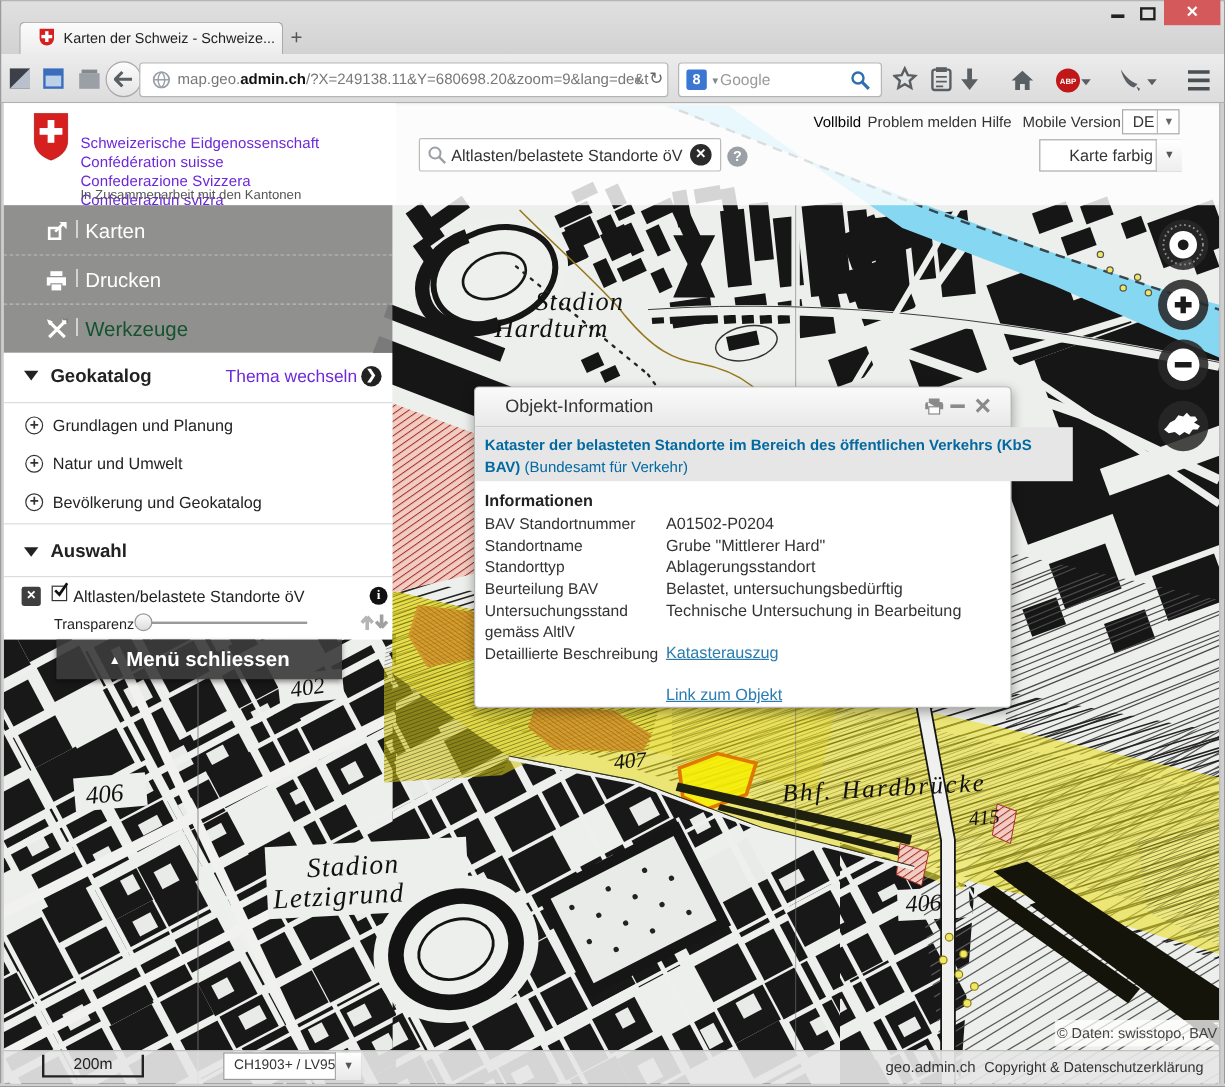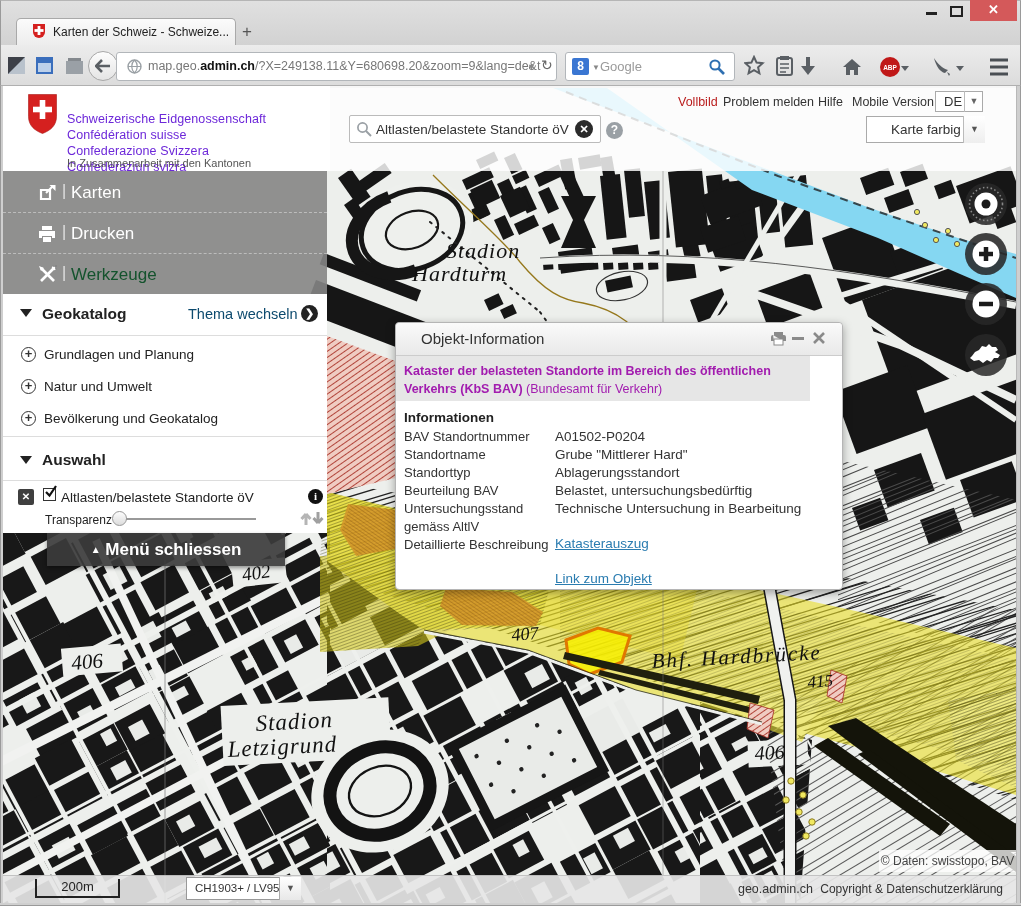--- a/index.html
+++ b/index.html
@@ -1424,21 +1424,21 @@
 <div class="abs" style="left:67px;top:111px;font-size:12.5px;line-height:16px;color:#6d28d9;letter-spacing:0.1px">Schweizerische Eidgenossenschaft<br>Confédération suisse<br>Confederazione Svizzera<br>Confederaziun svizra</div>
 <div class="abs" style="left:67px;top:157px;font-size:11px;color:#555">In Zusammenarbeit mit den Kantonen</div>
 <div class="abs" style="left:349px;top:115px;width:252px;height:28px;background:#fff;border:1px solid #bbb;border-radius:2px"></div>
 <svg class="abs" style="left:356px;top:121px" width="16" height="16" viewBox="0 0 16 16">
     <circle cx="6.5" cy="6.5" r="4.6" fill="none" stroke="#9aa0a5" stroke-width="1.7"></circle>
     <line x1="10" y1="10" x2="15" y2="15" stroke="#9aa0a5" stroke-width="2"></line>
   </svg>
 <div class="abs" style="left:376px;top:122px;font-size:13.5px;color:#333">Altlasten/belastete Standorte öV</div>
 <div class="abs" style="left:575px;top:120px;width:18px;height:18px;border-radius:50%;background:#2b2b2b;color:#fff;font-size:11px;text-align:center;line-height:18px;font-weight:bold">✕</div>
 <div class="abs" style="left:606px;top:122px;width:17px;height:17px;border-radius:50%;background:#9aa0a5;color:#fff;font-size:12px;text-align:center;line-height:17px;font-weight:bold">?</div>
-<div class="abs" style="left:678px;top:95px;font-size:12.5px;color:#b91c1c">Vollbild</div>
+<div class="abs" style="left:678px;top:95px;font-size:12.5px;color:#000000">Vollbild</div>
 <div class="abs" style="left:723px;top:95px;font-size:12.5px;color:#333">Problem melden</div>
 <div class="abs" style="left:818px;top:95px;font-size:12.5px;color:#333">Hilfe</div>
 <div class="abs" style="left:852px;top:95px;font-size:12.5px;color:#333">Mobile Version</div>
 <div class="abs" style="left:935px;top:91px;width:48px;height:21px;background:#fff;border:1px solid #aaa;font-size:13px;color:#333;line-height:20px;padding-left:8px">DE</div>
 <div class="abs" style="left:964px;top:91px;width:19px;height:21px;border-left:1px solid #bbb;font-size:9px;color:#666;text-align:center;line-height:21px">▼</div>
 <div class="abs" style="left:866px;top:116px;width:119px;height:27px;background:#fff;border:1px solid #aaa;font-size:13.5px;color:#333;line-height:25px;padding-left:24px">Karte farbig</div>
 <div class="abs" style="left:963px;top:116px;width:22px;height:27px;border-left:1px solid #bbb;background:linear-gradient(#fff,#eee);font-size:9px;color:#555;text-align:center;line-height:27px">▼</div>
 
 <div class="abs" style="left:3px;top:171px;width:324px;height:123px;background:rgba(133,133,133,0.9)"></div>
 <div class="abs" style="left:3px;top:212px;width:324px;border-top:1px dashed rgba(255,255,255,0.4)"></div>
@@ -1462,21 +1462,21 @@
     <path d="M16 3 L3 16" stroke="#fff" stroke-width="2.6"></path>
     <path d="M1 1 l5 2 -3 3 z" fill="#fff"></path>
     <circle cx="16.2" cy="2.8" r="2.4" fill="#fff"></circle>
     <path d="M14.5 1 l3.5 0 0 3.5" fill="none" stroke="rgba(128,128,128,1)" stroke-width="1.6"></path>
   </svg>
 <div class="abs" style="left:62px;top:264px;color:rgba(255,255,255,0.75);font-size:16px">|</div>
 <div class="abs" style="left:71px;top:265px;color:#14532d;font-size:17px">Werkzeuge</div>
 <div class="abs" style="left:3px;top:294px;width:324px;height:239px;background:#fff"></div>
 <div class="abs" style="left:20px;top:309px;width:0;height:0;border-left:6px solid transparent;border-right:6px solid transparent;border-top:8px solid #222"></div>
 <div class="abs" style="left:42px;top:305px;font-size:15.5px;font-weight:bold;color:#222">Geokatalog</div>
-<div class="abs" style="left:188px;top:306px;font-size:14.5px;color:#0c4a6e">Thema wechseln</div>
+<div class="abs" style="left:188px;top:306px;font-size:14.5px;color:#6d28d9">Thema wechseln</div>
 <div class="abs" style="left:301px;top:305px;width:17px;height:17px;border-radius:50%;background:#222;color:#fff;font-size:11px;font-weight:bold;text-align:center;line-height:17px">❯</div>
 <div class="abs" style="left:3px;top:335px;width:324px;border-top:1px solid #ddd"></div>
 <div class="abs" style="left:21px;top:347px;width:15px;height:15px;border-radius:50%;border:1.5px solid #333;color:#333;font-size:13px;font-weight:bold;text-align:center;line-height:12px">+</div>
 <div class="abs" style="left:44px;top:347px;font-size:13.5px;color:#222">Grundlagen und Planung</div>
 <div class="abs" style="left:21px;top:379px;width:15px;height:15px;border-radius:50%;border:1.5px solid #333;color:#333;font-size:13px;font-weight:bold;text-align:center;line-height:12px">+</div>
 <div class="abs" style="left:44px;top:379px;font-size:13.5px;color:#222">Natur und Umwelt</div>
 <div class="abs" style="left:21px;top:411px;width:15px;height:15px;border-radius:50%;border:1.5px solid #333;color:#333;font-size:13px;font-weight:bold;text-align:center;line-height:12px">+</div>
 <div class="abs" style="left:44px;top:411px;font-size:13.5px;color:#222">Bevölkerung und Geokatalog</div>
 <div class="abs" style="left:3px;top:436px;width:324px;border-top:1px solid #ddd"></div>
 <div class="abs" style="left:20px;top:456px;width:0;height:0;border-left:6px solid transparent;border-right:6px solid transparent;border-top:8px solid #222"></div>
@@ -1502,21 +1502,21 @@
 <div class="abs" style="left:396px;top:323px;width:446px;height:33px;background:linear-gradient(#fafafa,#e9e9e9);border-bottom:1px solid #ccc;border-radius:4px 4px 0 0"></div>
 <div class="abs" style="left:421px;top:330px;font-size:15px;color:#333">Objekt-Information</div>
 <svg class="abs" style="left:770px;top:331px" width="17" height="15" viewBox="0 0 17 15">
     <path d="M4 4 V1 h9 v3 M3 4 h11 a2 2 0 0 1 2 2 v4 h-3 m-9 0 H1 V6 a2 2 0 0 1 2 -2 z" fill="#8a8a8a"></path>
     <rect x="4" y="8" width="9" height="6" fill="#fff" stroke="#8a8a8a"></rect>
   </svg>
 <div class="abs" style="left:792px;top:337px;width:12px;height:3px;background:#8a8a8a"></div>
 <svg class="abs" style="left:812px;top:331px" width="14" height="14" viewBox="0 0 14 14">
     <path d="M2 2 L12 12 M12 2 L2 12" stroke="#8a8a8a" stroke-width="2.6"></path>
   </svg>
-<div class="abs" style="left:396px;top:356px;width:414px;height:45px;background:#e6e6e6;font-size:12.5px;color:#a21caf;padding:6px 10px 0 8px;line-height:18px"><b>Kataster der belasteten Standorte im Bereich des öffentlichen Verkehrs (KbS BAV)</b> (Bundesamt für Verkehr)</div>
+<div class="abs" style="left:396px;top:356px;width:498px;height:45px;background:#e6e6e6;font-size:12.5px;color:#0369a1;padding:6px 10px 0 8px;line-height:18px"><b>Kataster der belasteten Standorte im Bereich des öffentlichen Verkehrs (KbS BAV)</b> (Bundesamt für Verkehr)</div>
 <div class="abs" style="left:404px;top:410px;font-size:13.5px;font-weight:bold;color:#222">Informationen</div>
 <div class="abs" style="left:404px;top:428px;font-size:13px;color:#333;line-height:18px">BAV Standortnummer<br>Standortname<br>Standorttyp<br>Beurteilung BAV<br>Untersuchungsstand<br>gemäss AltlV<br>Detaillierte Beschreibung</div>
 <div class="abs" style="left:555px;top:428px;font-size:13.5px;color:#333;line-height:18px;white-space:nowrap">A01502-P0204<br>Grube "Mittlerer Hard"<br>Ablagerungsstandort<br>Belastet, untersuchungsbedürftig<br>Technische Untersuchung in Bearbeitung</div>
 <div class="abs" style="left:555px;top:536px;font-size:13.5px;color:#2a7cb0;text-decoration:underline">Katasterauszug</div>
 <div class="abs" style="left:555px;top:571px;font-size:13.5px;color:#2a7cb0;text-decoration:underline">Link zum Objekt</div>
 
 <svg class="abs" style="left:962px;top:180px" width="50" height="200" viewBox="0 0 50 200">
 <circle cx="24" cy="24" r="21" fill="rgba(40,40,40,0.88)"></circle>
     <circle cx="24" cy="24" r="16.5" fill="none" stroke="#888" stroke-width="1.6" stroke-dasharray="1.5,2.4"></circle>
     <circle cx="24" cy="24" r="11.5" fill="#fff"></circle>

